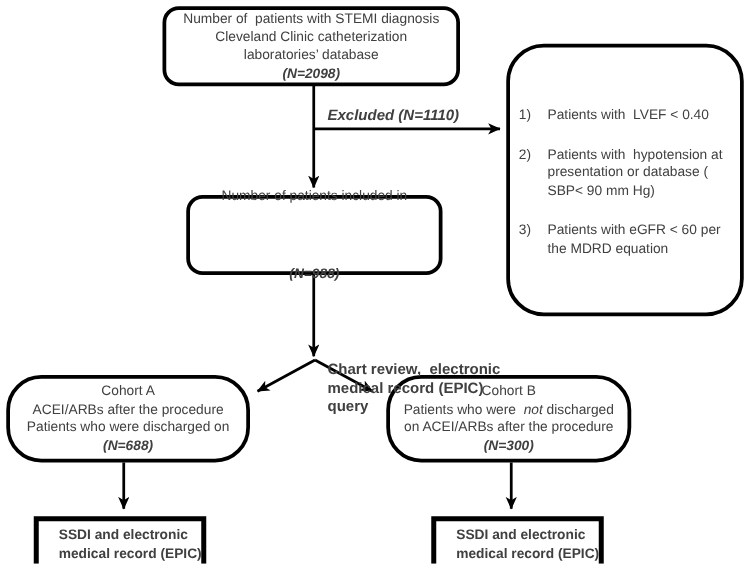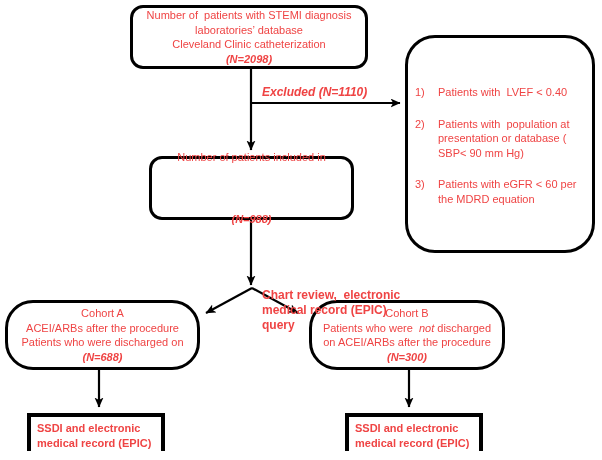--- a/index.html
+++ b/index.html
@@ -1,18 +1,18 @@
 <!DOCTYPE html>
 <html><head>
 <meta charset="utf-8">
 <style>
   html,body{margin:0;padding:0;background:#ffffff;}
   .stage{
     position:relative;width:602px;height:451px;background:#ffffff;
-    font-family:"Liberation Sans", sans-serif;color:#ef4444;overflow:hidden;
+    font-family:"Liberation Sans", sans-serif;color:#404040;overflow:hidden;
   }
   .box{
     position:absolute;background:#ffffff;border:3px solid #000000;
     box-sizing:border-box;z-index:2;
   }
   .term{
     display:flex;flex-direction:column;align-items:center;justify-content:center;
     text-align:center;font-size:11px;line-height:14.5px;
   }
   .rounded-sm{border-radius:13px;}
@@ -29,21 +29,21 @@
   .excl-content{
     position:absolute;left:415px;top:85px;width:176px;z-index:3;
     font-size:11px;line-height:14.5px;
   }
   .excl-item{display:flex;margin-bottom:17px;}
   .excl-num{width:23px;flex:0 0 23px;}
   .excl-text{flex:1;}
   
   .ssdi{
     font-size:11px;line-height:14.6px;font-weight:bold;
-    padding:4px 6px;text-align:left;display:block;
+    padding:4px 16px;text-align:left;display:block;
   }
 </style>
 </head>
 <body>
 
 <div class="stage">
 
   <svg class="svg-layer" width="602" height="460">
     <defs>
       <marker id="ah" markerWidth="11" markerHeight="10" refX="9.5" refY="4.5" orient="auto" markerUnits="userSpaceOnUse">
@@ -54,39 +54,39 @@
     <line x1="251" y1="103" x2="400" y2="103" stroke="#000" stroke-width="2.2" marker-end="url(#ah)"></line>
     <line x1="251" y1="220" x2="251" y2="285" stroke="#000" stroke-width="2.2" marker-end="url(#ah)"></line>
     <line x1="252" y1="288" x2="206" y2="313" stroke="#000" stroke-width="2.2" marker-end="url(#ah)"></line>
     <line x1="252" y1="288" x2="298" y2="313" stroke="#000" stroke-width="2.2" marker-end="url(#ah)"></line>
     <line x1="99" y1="370" x2="99" y2="407" stroke="#000" stroke-width="2.2" marker-end="url(#ah)"></line>
     <line x1="409" y1="370" x2="409" y2="407" stroke="#000" stroke-width="2.2" marker-end="url(#ah)"></line>
   </svg>
 
   <div class="box term rounded-sm" style="left:130px;top:5px;width:238px;height:64px;">
     <div class="line">Number of  patients with STEMI diagnosis</div>
+    <div class="line">Cleveland Clinic catheterization</div>
     <div class="line">laboratories’ database</div>
-    <div class="line">Cleveland Clinic catheterization</div>
     <div class="line bi">(N=2098)</div>
   </div>
 
   <div class="float-label bi" style="left:262px;top:85px;">Excluded (N=1110)</div>
 
   <div class="box rounded-lg" style="left:405px;top:35px;width:190px;height:218px;"></div>
   <div class="excl-content">
     <div class="excl-item">
       <div class="excl-num">1)</div>
       <div class="excl-text">
         <div class="line">Patients with  LVEF &lt; 0.40</div>
       </div>
     </div>
     <div class="excl-item">
       <div class="excl-num">2)</div>
       <div class="excl-text">
-        <div class="line">Patients with  population at</div>
+        <div class="line">Patients with  hypotension at</div>
         <div class="line">presentation or database (</div>
         <div class="line">SBP&lt; 90 mm Hg)</div>
       </div>
     </div>
     <div class="excl-item">
       <div class="excl-num">3)</div>
       <div class="excl-text">
         <div class="line">Patients with eGFR &lt; 60 per</div>
         <div class="line">the MDRD equation</div>
       </div>

